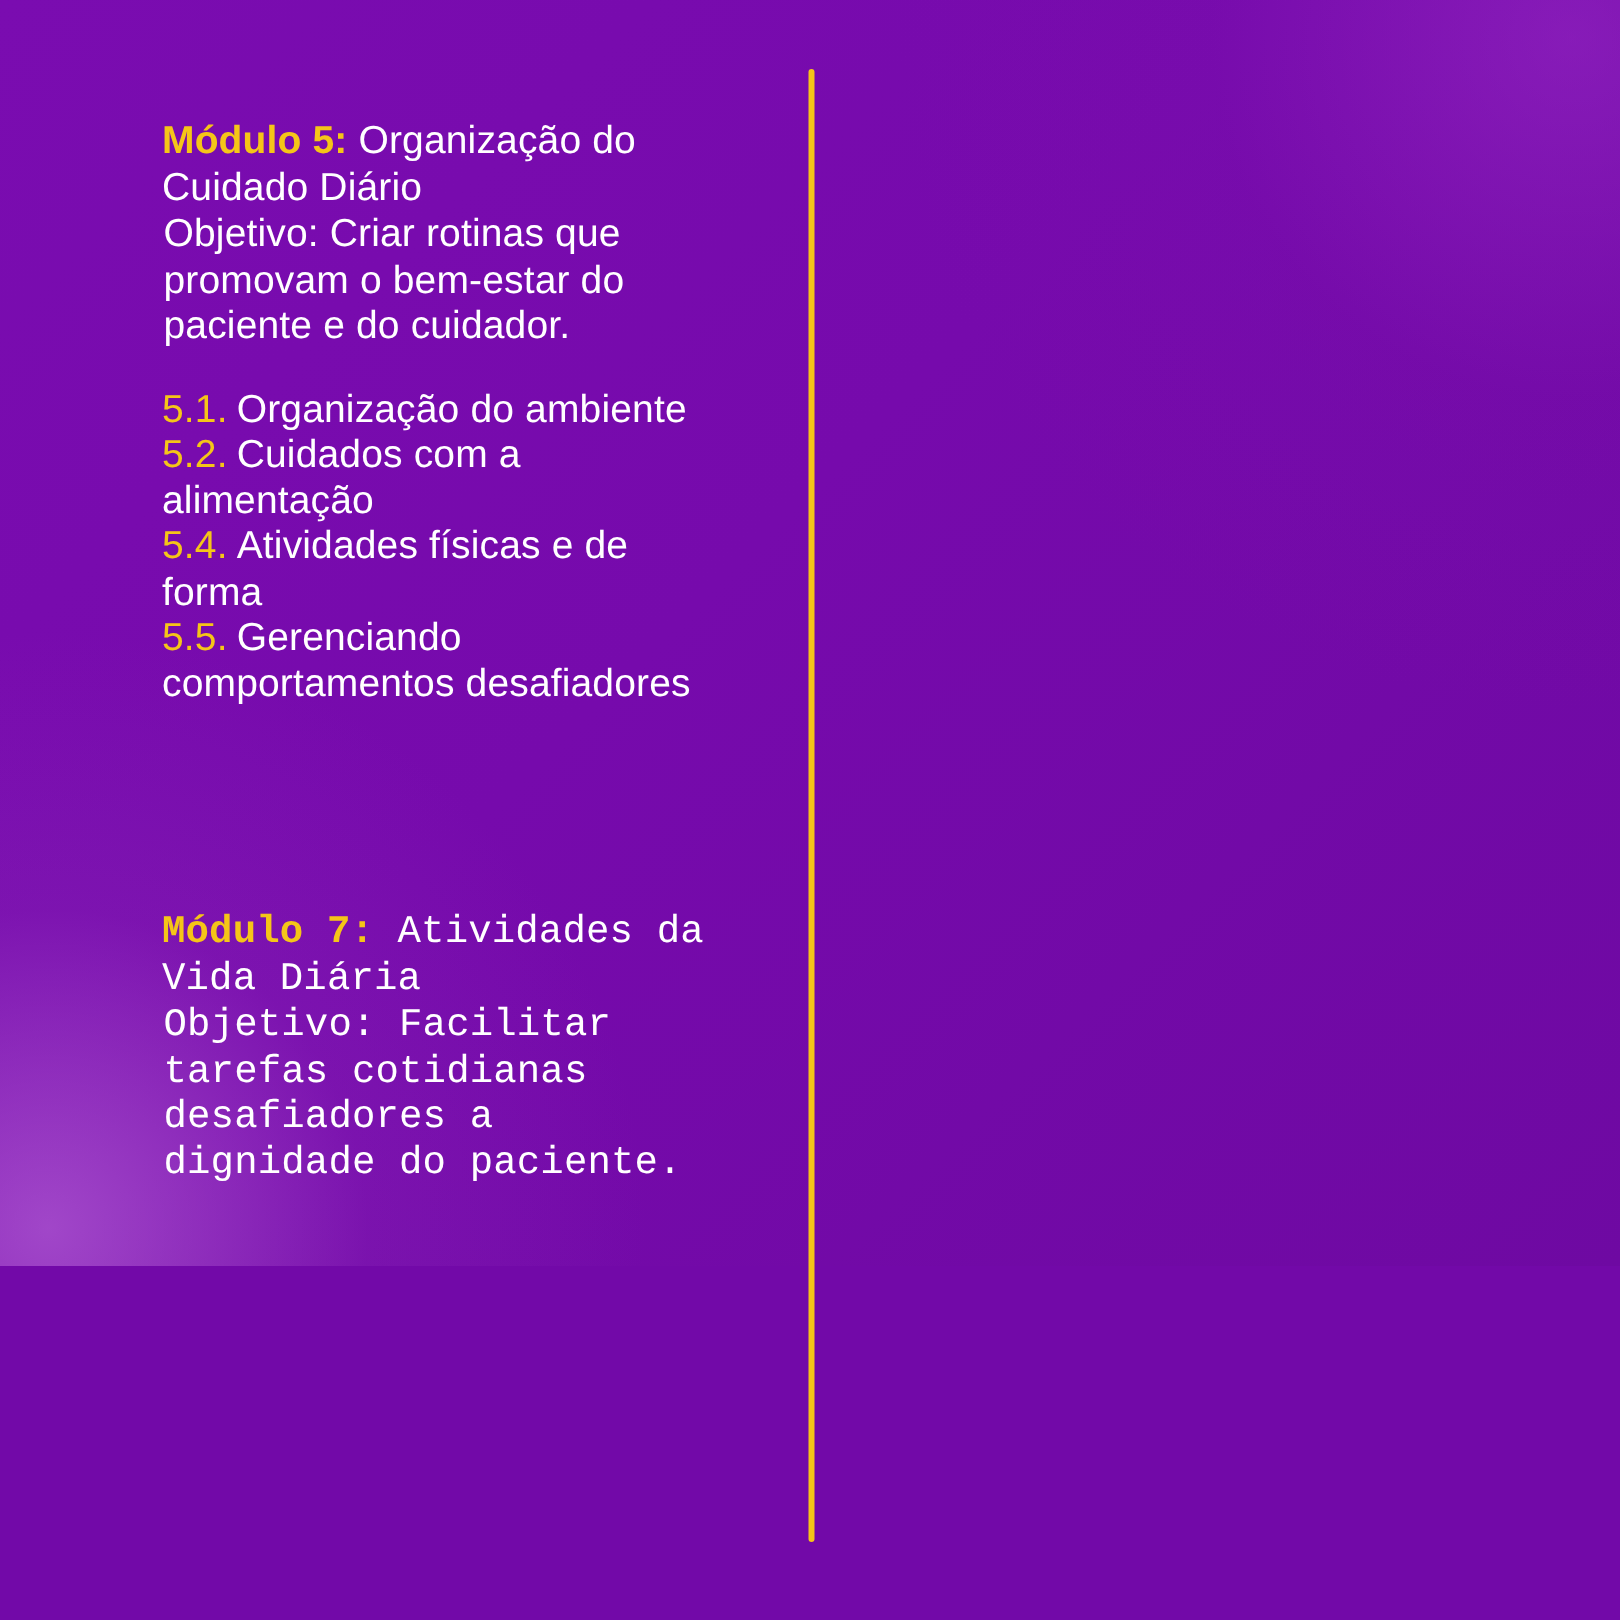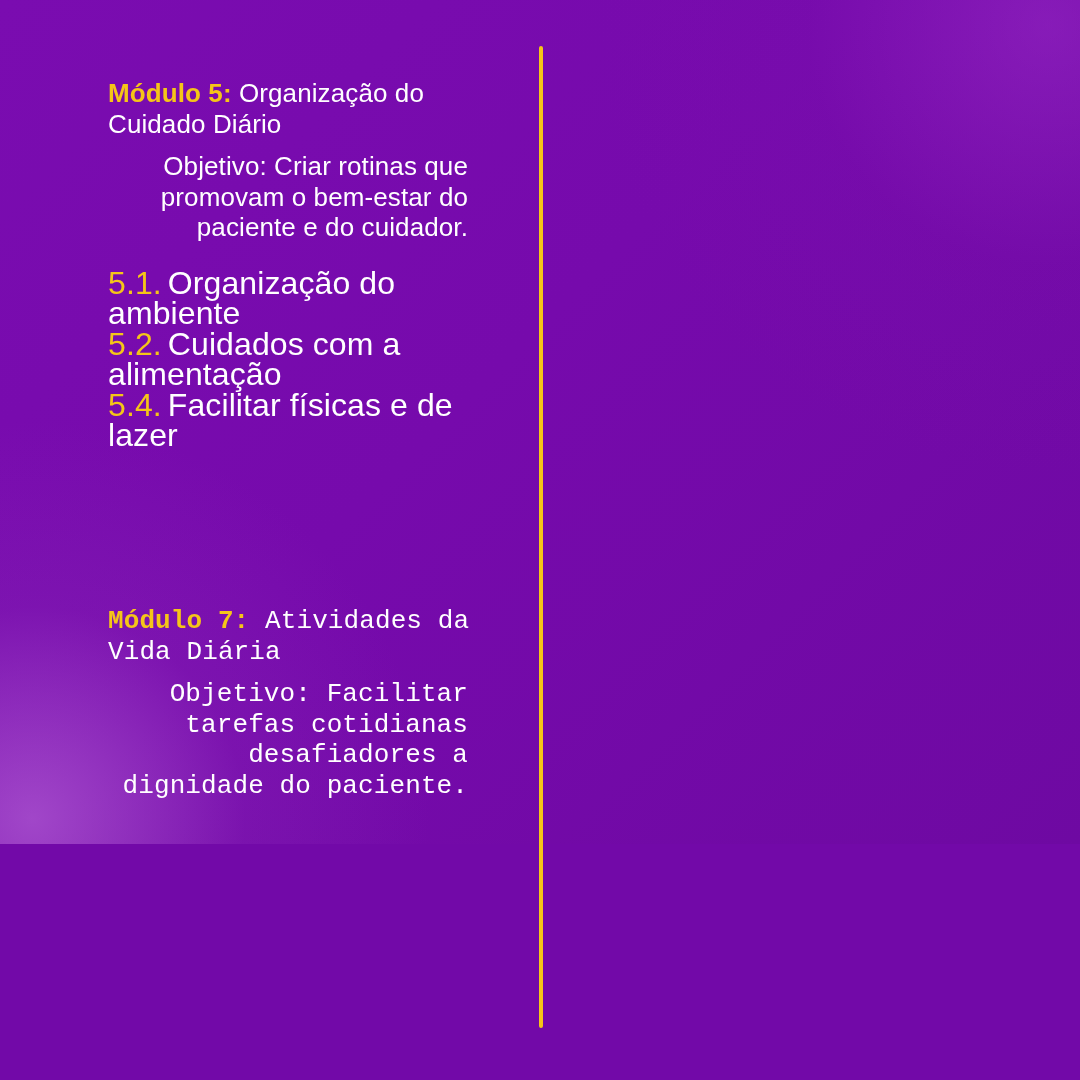--- a/index.html
+++ b/index.html
@@ -69,33 +69,32 @@
   .mod-label {
     color: #F5C518;
     font-weight: bold;
   }
 
   .objective {
     color: #ffffff;
     font-size: 26px;
     line-height: 30.5px;
     letter-spacing: 0.1px;
-    margin: 12px;
+    margin: 1px;
     font-weight: 400;
-    text-align: right;
   }
 
   .topics {
     margin: 25px 0 0 0;
     padding: 0;
     list-style: none;
   }
   .topic {
     color: #ffffff;
-    font-size: 32px;
+    font-size: 26px;
     line-height: 30.5px;
     letter-spacing: 0.1px;
     margin: 0;
     font-weight: 400;
   }
   .topic .num {
     color: #F5C518;
     font-weight: 400;
   }
   .topic .gap { display: inline-block; width: 6px; }
@@ -109,21 +108,22 @@
 
   <div class="grid">
 
     <div class="cell c1">
       <div class="inner">
         <p class="mod-head"><span class="mod-label">Módulo 5:</span><span> Organização do Cuidado Diário</span></p>
         <p class="objective">Objetivo: Criar rotinas que promovam o bem-estar do paciente e do cuidador.</p>
         <ul class="topics">
           <li class="topic"><span class="num">5.1.</span><span class="gap"></span><span>Organização do ambiente</span></li>
           <li class="topic"><span class="num">5.2.</span><span class="gap"></span><span>Cuidados com a alimentação</span></li>
-          <li class="topic"><span class="num">5.4.</span><span class="gap"></span><span>Facilitar físicas e de lazer</span></li>
+          <li class="topic"><span class="num">5.4.</span><span class="gap"></span><span>Atividades físicas e de forma</span></li>
+          <li class="topic"><span class="num">5.5.</span><span class="gap"></span><span>Gerenciando comportamentos desafiadores</span></li>
         </ul>
       </div>
     </div>
 
     <div class="cell c2">
       <div class="inner">
         <p class="mod-head"></p>
         <p class="objective">Objetivo: Aprender a usar gatilhos mentais de forma empática e ética no cuidado ao paciente.</p>
         <ul class="topics">
           <li class="topic"><span class="gap"></span></li>

